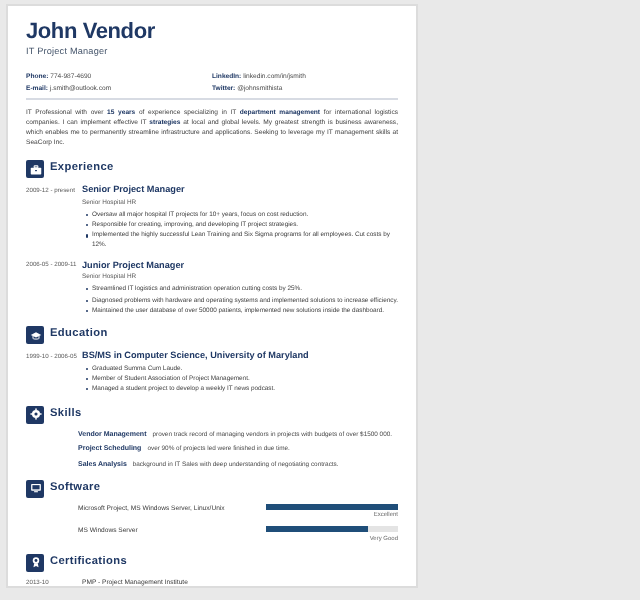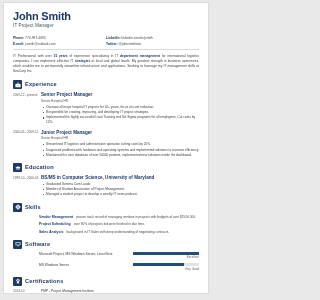--- a/index.html
+++ b/index.html
@@ -208,21 +208,21 @@
     line-height: 5px;
     padding-left: 2px;
   }
 </style>
 </head>
 <body>
 
 <div class="page">
 
   <div>
-    <div class="name">John Smith</div>
+    <div class="name">John Vendor</div>
     <div class="jobtitle">IT Project Manager</div>
 
     <div class="contact-grid">
       <div class="contact-cell">
         <span class="lbl">Phone:</span>
         <span class="val">774-987-4690</span>
       </div>
       <div class="contact-cell">
         <span class="lbl">LinkedIn:</span>
         <span class="val">linkedin.com/in/jsmith</span>

